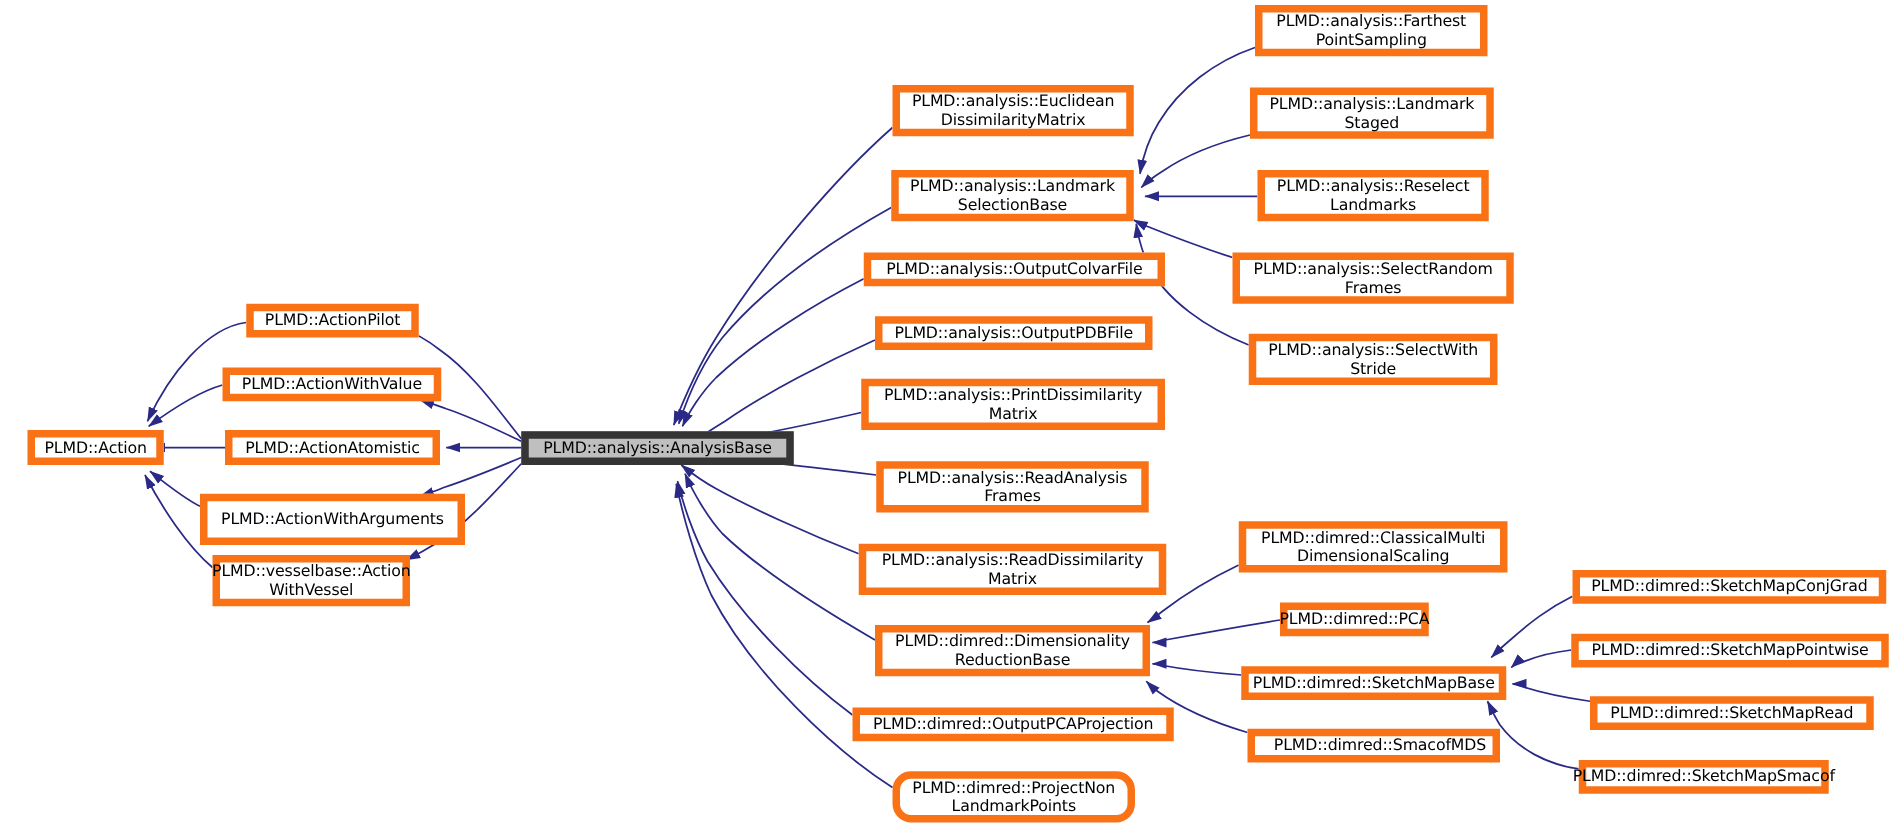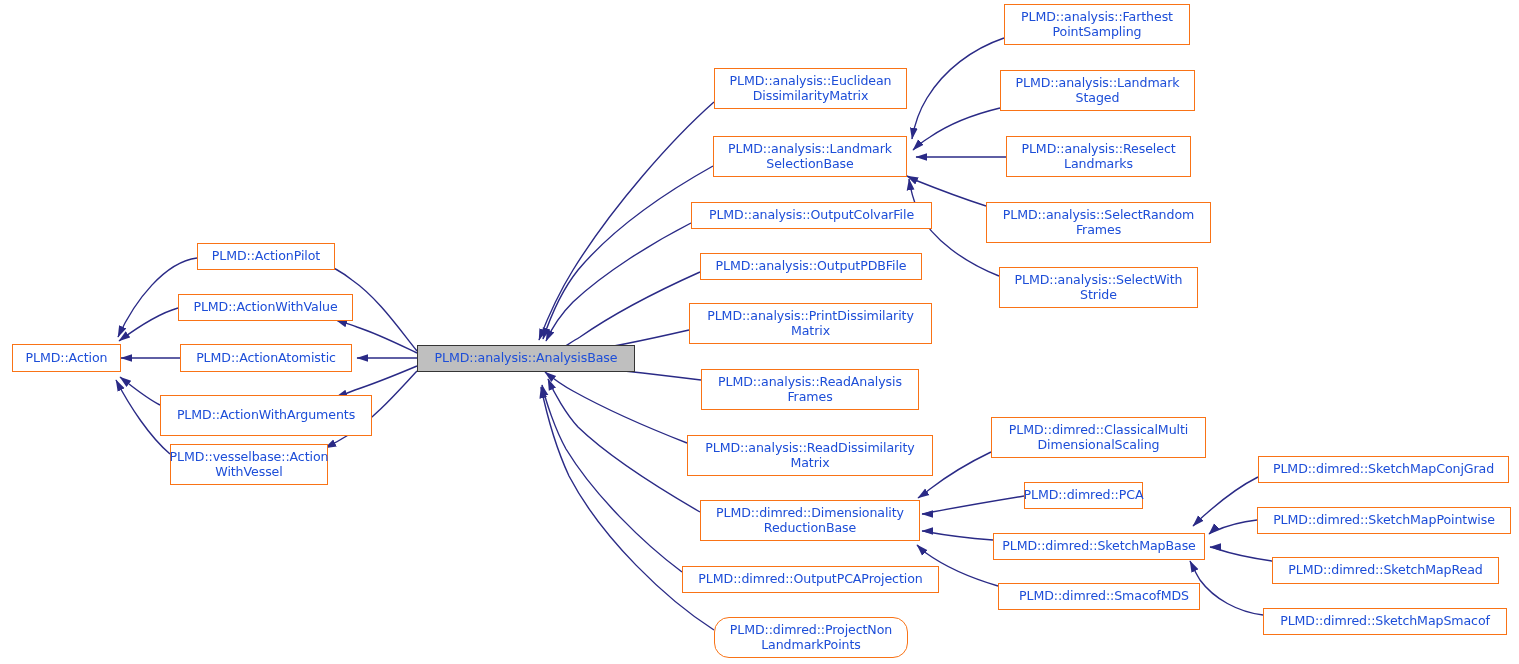--- a/index.html
+++ b/index.html
@@ -19,27 +19,27 @@
     position: absolute;
     left: 0;
     top: 0;
     width: 1519px;
     height: 664px;
     pointer-events: none;
   }
   .node {
     position: absolute;
     box-sizing: border-box;
-    border: 1px solid #f97316;
+    border: 6px solid #f97316;
     background: #ffffff;
     display: flex;
     align-items: center;
     justify-content: center;
     text-align: center;
-    color: #1d4ed8;
+    color: #000000;
     font-size: 12.6px;
     line-height: 14.6px;
     letter-spacing: -0.1px;
     white-space: pre-line;
     cursor: pointer;
   }
   .node.highlight {
     background: #bfbfbf;
     border-color: #353535;
   }
@@ -88,21 +88,21 @@
         <path d="M1024,496 C993,501 959,507 932,512 C928,513 924,514 922,514" fill="none" stroke="#2a2a86" stroke-width="1.4" marker-end="url(#arrowhead)"></path>
         <path d="M998,586 C971,578 944,566 926,553 C922,550 919,547 917,545" fill="none" stroke="#2a2a86" stroke-width="1.4" marker-end="url(#arrowhead)"></path>
         <path d="M993,540 C967,538 944,535 928,532 C925,531 923,531 922,531" fill="none" stroke="#2a2a86" stroke-width="1.4" marker-end="url(#arrowhead)"></path>
         <path d="M1258,477 C1238,487 1224,498 1207,513 C1201,518 1196,523 1193,526" fill="none" stroke="#2a2a86" stroke-width="1.4" marker-end="url(#arrowhead)"></path>
         <path d="M1257,520 C1240,522 1226,526 1215,531 C1212,532 1210,533 1209,534" fill="none" stroke="#2a2a86" stroke-width="1.4" marker-end="url(#arrowhead)"></path>
         <path d="M1272,561 C1251,558 1232,554 1217,549 C1213,548 1211,547 1210,547" fill="none" stroke="#2a2a86" stroke-width="1.4" marker-end="url(#arrowhead)"></path>
         <path d="M1263,615 C1238,612 1214,599 1200,580 C1195,572 1192,565 1190,561" fill="none" stroke="#2a2a86" stroke-width="1.4" marker-end="url(#arrowhead)"></path>
       </g>
   </svg>
   <div id="node-layer">
-      <div class="node" style="left: 12px; top: 344px; width: 109px; height: 28px;"><span class="node-label">PLMD::Action</span></div>
+      <div class="node" style="left: 22px; top: 344px; width: 109px; height: 28px;"><span class="node-label">PLMD::Action</span></div>
       <div class="node" style="left: 197px; top: 243px; width: 138px; height: 27px;"><span class="node-label">PLMD::ActionPilot</span></div>
       <div class="node" style="left: 178px; top: 294px; width: 175px; height: 27px;"><span class="node-label">PLMD::ActionWithValue</span></div>
       <div class="node" style="left: 180px; top: 344px; width: 172px; height: 28px;"><span class="node-label">PLMD::ActionAtomistic</span></div>
       <div class="node" style="left: 160px; top: 395px; width: 212px; height: 41px;"><span class="node-label">PLMD::ActionWithArguments</span></div>
       <div class="node" style="left: 170px; top: 444px; width: 158px; height: 41px;"><span class="node-label">PLMD::vesselbase::Action
 WithVessel</span></div>
       <div class="node highlight" style="left: 417px; top: 345px; width: 218px; height: 27px;"><span class="node-label">PLMD::analysis::AnalysisBase</span></div>
       <div class="node" style="left: 714px; top: 68px; width: 193px; height: 41px;"><span class="node-label">PLMD::analysis::Euclidean
 DissimilarityMatrix</span></div>
       <div class="node" style="left: 713px; top: 136px; width: 194px; height: 41px;"><span class="node-label">PLMD::analysis::Landmark
@@ -131,15 +131,15 @@
       <div class="node" style="left: 999px; top: 267px; width: 199px; height: 41px;"><span class="node-label">PLMD::analysis::SelectWith
 Stride</span></div>
       <div class="node" style="left: 991px; top: 417px; width: 215px; height: 41px;"><span class="node-label">PLMD::dimred::ClassicalMulti
 DimensionalScaling</span></div>
       <div class="node" style="left: 1024px; top: 482px; width: 119px; height: 27px;"><span class="node-label">PLMD::dimred::PCA</span></div>
       <div class="node" style="left: 993px; top: 533px; width: 212px; height: 27px;"><span class="node-label">PLMD::dimred::SketchMapBase</span></div>
       <div class="node" style="left: 998px; top: 583px; width: 202px; height: 27px; padding-left: 10px;"><span class="node-label">PLMD::dimred::SmacofMDS</span></div>
       <div class="node" style="left: 1258px; top: 456px; width: 251px; height: 27px;"><span class="node-label">PLMD::dimred::SketchMapConjGrad</span></div>
       <div class="node" style="left: 1257px; top: 507px; width: 254px; height: 27px;"><span class="node-label">PLMD::dimred::SketchMapPointwise</span></div>
       <div class="node" style="left: 1272px; top: 557px; width: 227px; height: 27px;"><span class="node-label">PLMD::dimred::SketchMapRead</span></div>
-      <div class="node" style="left: 1263px; top: 608px; width: 244px; height: 27px;"><span class="node-label">PLMD::dimred::SketchMapSmacof</span></div>
+      <div class="node" style="left: 1263px; top: 608px; width: 200px; height: 27px;"><span class="node-label">PLMD::dimred::SketchMapSmacof</span></div>
     </div>
 </div>
 
 </body></html>

